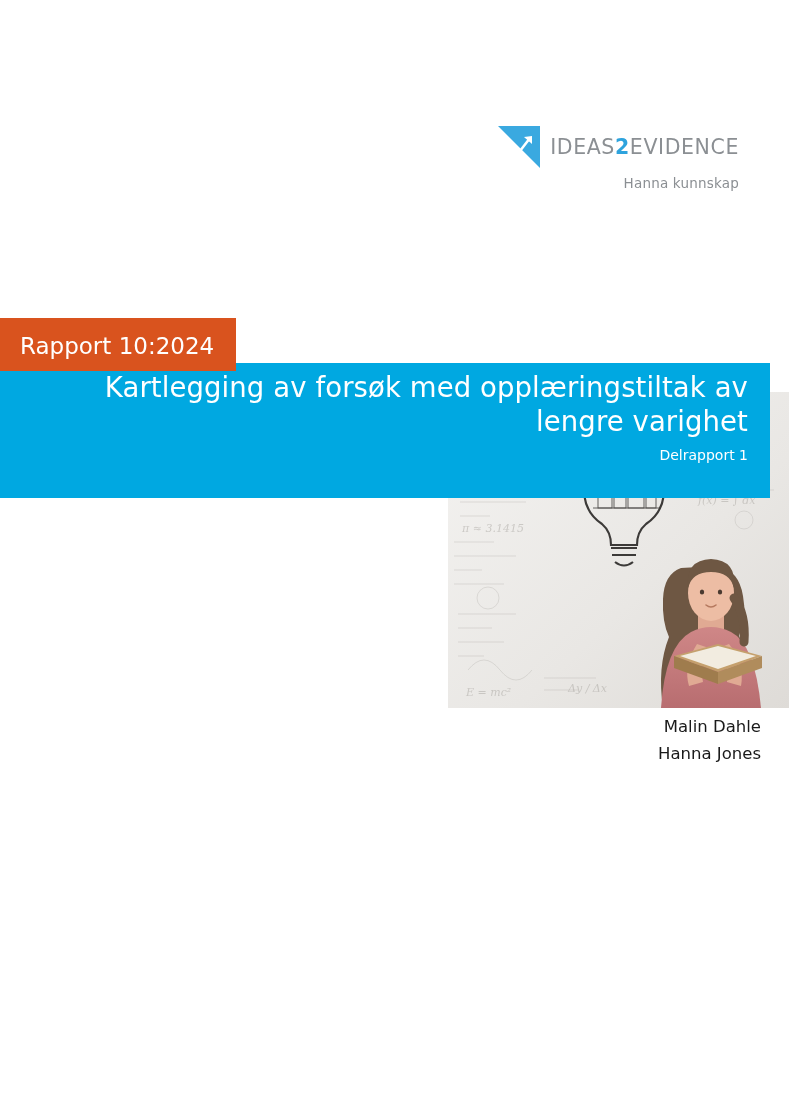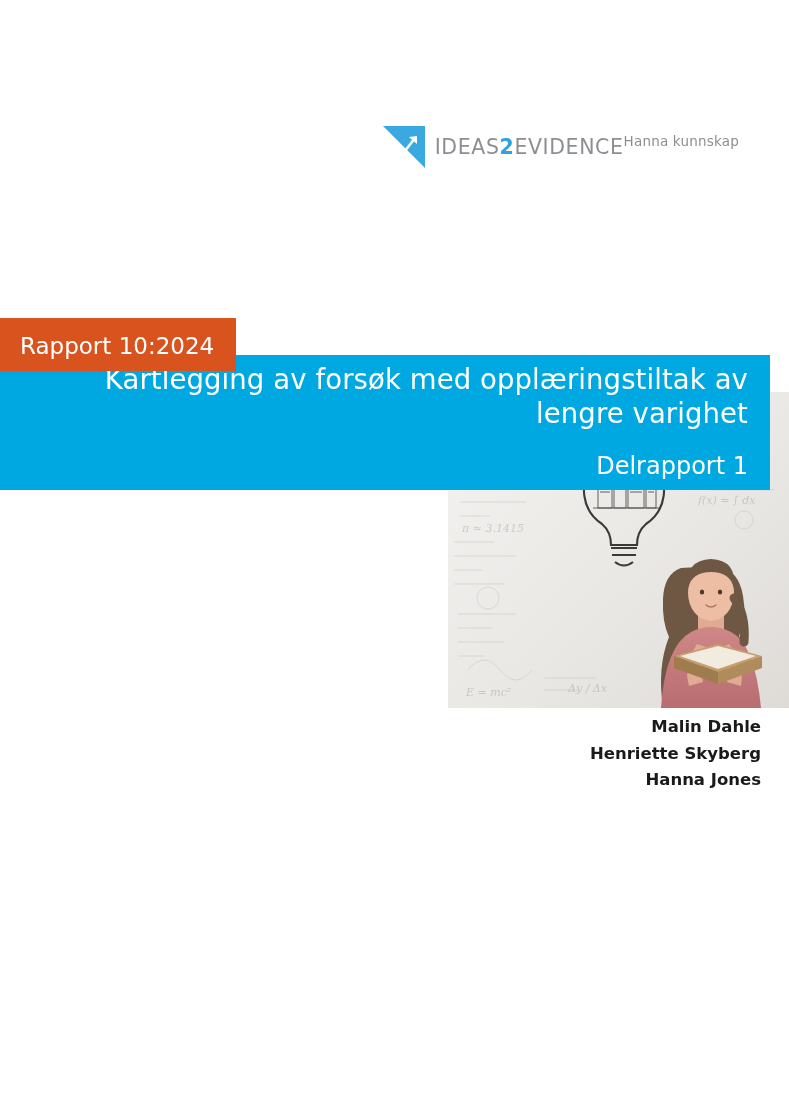--- a/index.html
+++ b/index.html
@@ -14,22 +14,22 @@
     position: relative;
     overflow: hidden;
   }
 
   
   .logo-block {
     position: absolute;
     top: 126px;
     right: 50px;
     display: flex;
-    flex-direction: row;
-    align-items: flex-start;
+    flex-direction: column;
+    align-items: flex-end;
   }
   .logo-row {
     display: flex;
     align-items: center;
   }
   .logo-mark {
     width: 42px;
     height: 42px;
     background: #3aa9e0;
     position: relative;
@@ -82,42 +82,42 @@
     line-height: 1;
     padding: 17px 22px 13px 20px;
     z-index: 3;
     white-space: nowrap;
   }
 
   
   .title-band {
     position: absolute;
     left: 0;
-    top: 355px;
+    top: 363px;
     width: 770px;
     height: 135px;
     background: #00a8e1;
     z-index: 2;
     box-sizing: border-box;
     padding: 8px 22px 0 22px;
   }
   .title-band .doc-title {
     color: #ffffff;
     font-size: 27.5px;
     line-height: 1.22;
     text-align: right;
     font-weight: 400;
     margin: 0;
     letter-spacing: 0.1px;
   }
   .title-band .doc-subtitle {
     color: #ffffff;
-    font-size: 24px;
+    font-size: 14px;
     text-align: right;
-    margin-top: 22px;
+    margin-top: 9px;
     font-weight: 400;
   }
 
   
   .cover-image {
     position: absolute;
     left: 448px;
     top: 392px;
     width: 341px;
     height: 316px;
@@ -130,21 +130,21 @@
   }
 
   
   .authors {
     position: absolute;
     right: 28px;
     top: 714px;
     text-align: right;
     color: #1a1a1a;
     font-size: 16.5px;
-    font-weight: 700;
+    font-weight: 400;
     line-height: 1.62;
   }
   .authors div { white-space: nowrap; }
 </style>
 </head>
 <body>
 
 <div class="logo-block">
   <div class="logo-row">
     <div class="logo-mark">
@@ -255,15 +255,14 @@
 
 <div class="title-band">
   <h1 class="doc-title">Kartlegging av forsøk med opplæringstiltak av lengre varighet</h1>
   <div class="doc-subtitle">Delrapport 1</div>
 </div>
 
 <div class="report-badge">Rapport 10:2024</div>
 
 <div class="authors">
   <div>Malin Dahle</div>
-  <div>Henriette Skyberg</div>
   <div>Hanna Jones</div>
 </div>
 
 </body></html>

